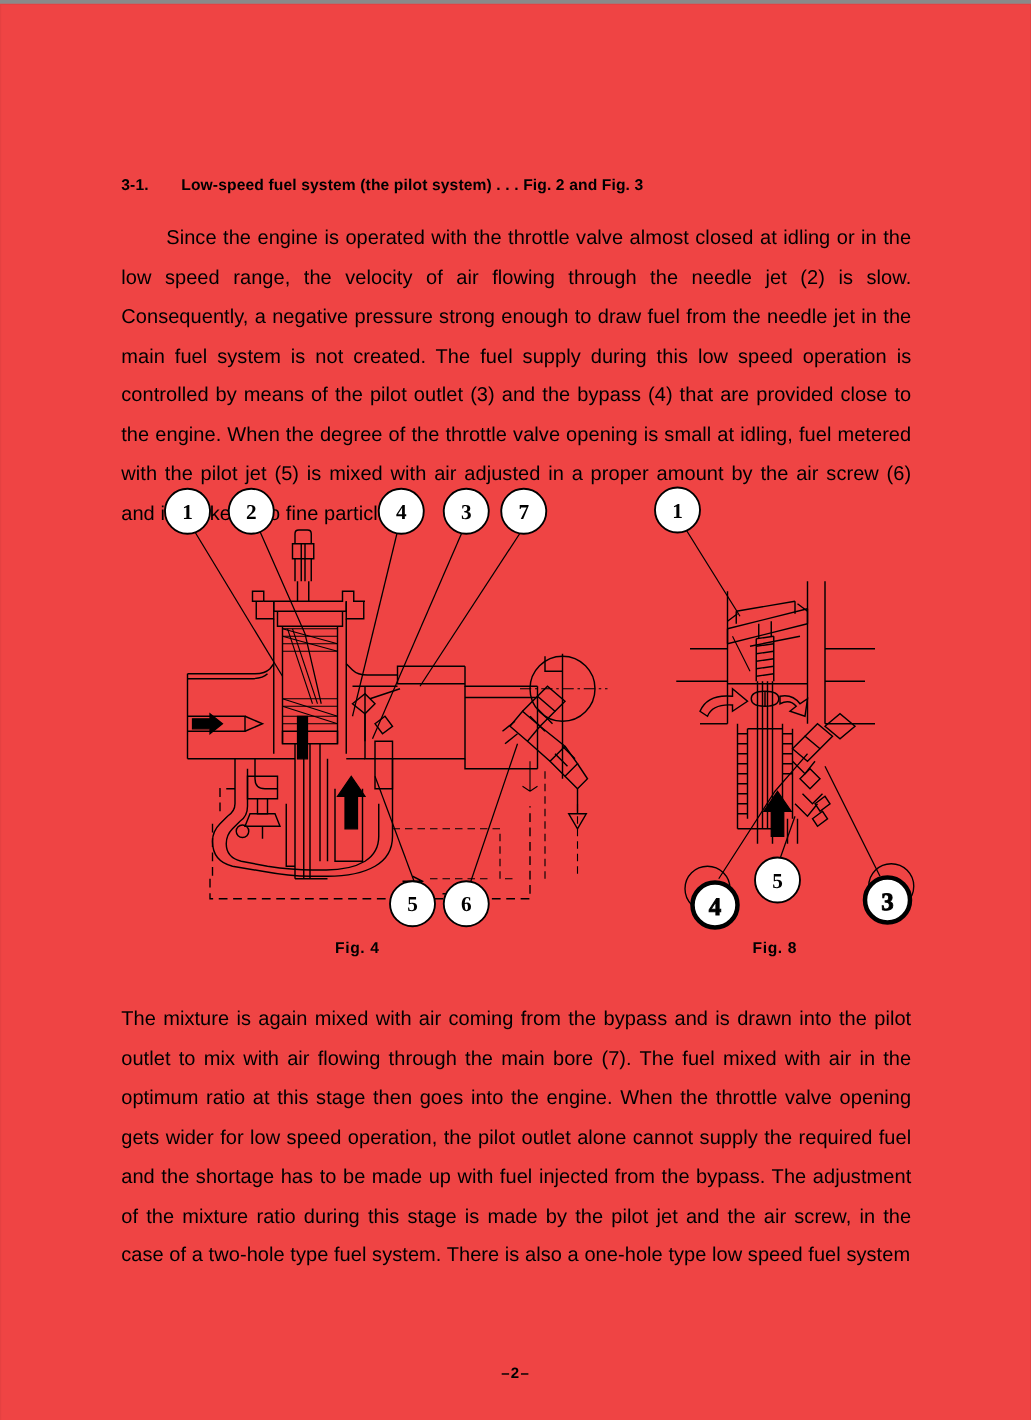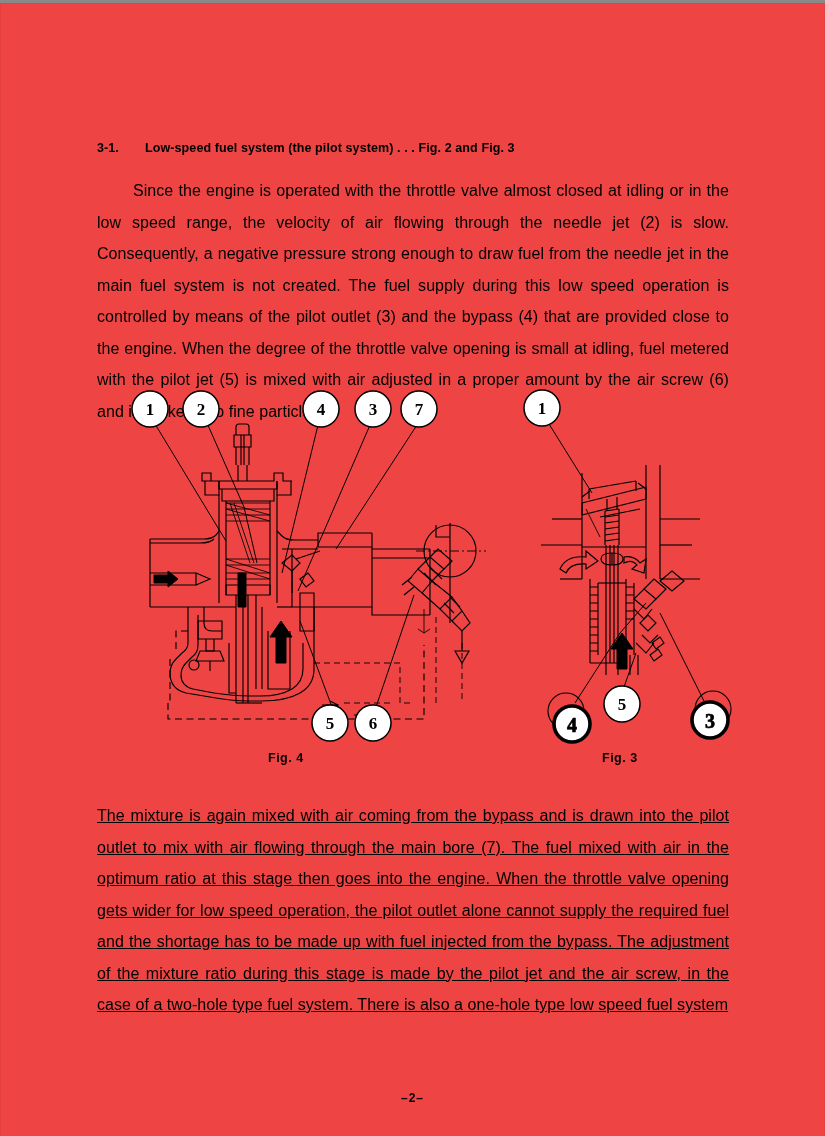--- a/index.html
+++ b/index.html
@@ -46,21 +46,21 @@
     left: 97px;
     width: 632px;
     font-size: 16px;
     line-height: 31.5px;
     text-align: justify;
     text-justify: inter-word;
     letter-spacing: 0.05px;
   }
   #para-top { top: 172px; text-indent: 36px; }
   #para-bottom { top: 797px; }
-  #para-bottom { text-align: justify; text-decoration: underline; }
+  #para-bottom { text-align: justify; }
   .fig-caption {
     position: absolute;
     font-size: 12.5px;
     font-weight: bold;
     letter-spacing: 0.5px;
   }
   #cap-fig2 { left: 268px; top: 748px; }
   #cap-fig3 { left: 602px; top: 748px; }
 
   .page-number {
@@ -451,19 +451,19 @@
         <text class="btxt-ghost" x="713" y="712">2</text>
         <circle class="balloon-bold" cx="710" cy="717" r="18"></circle>
         <text class="btxt-heavy" x="710" y="725">3</text>
       </g>
     </g>
 
   </svg>
   </div>
 
   <div class="fig-caption" id="cap-fig2">Fig. 4</div>
-  <div class="fig-caption" id="cap-fig3">Fig. 3</div>
+  <div class="fig-caption" id="cap-fig3">Fig. 8</div>
 
   <div class="body-text" id="para-bottom">The mixture is again mixed with air coming from the bypass and is drawn into the pilot outlet to mix with air flowing through the main bore (7). The fuel mixed with air in the optimum ratio at this stage then goes into the engine. When the throttle valve opening gets wider for low speed operation, the pilot outlet alone cannot supply the required fuel and the shortage has to be made up with fuel injected from the bypass. The adjustment of the mixture ratio during this stage is made by the pilot jet and the air screw, in the case of a two-hole type fuel system.  There is also a one-hole type low speed fuel system</div>
 
   <div class="page-number">–2–</div>
 
 </div>
 
 </body></html>

